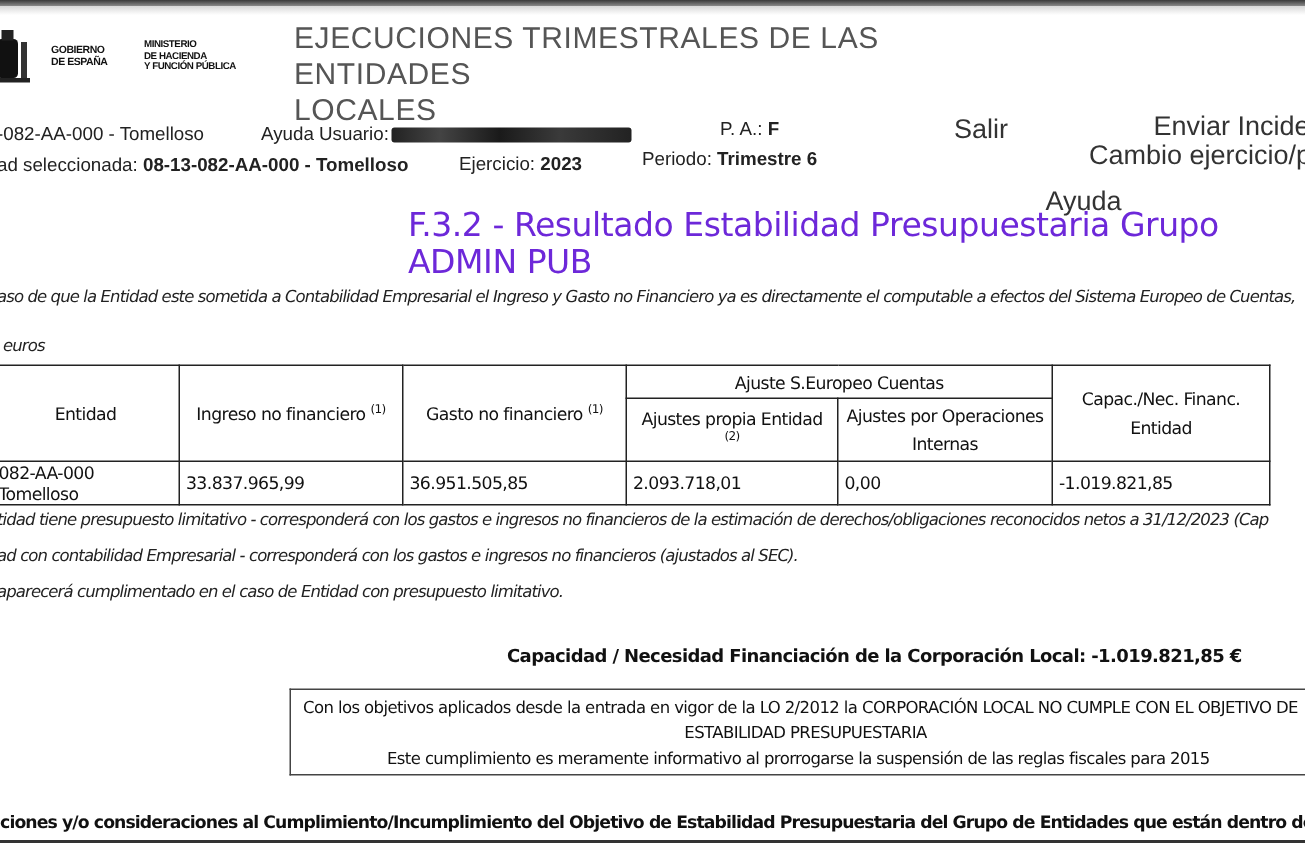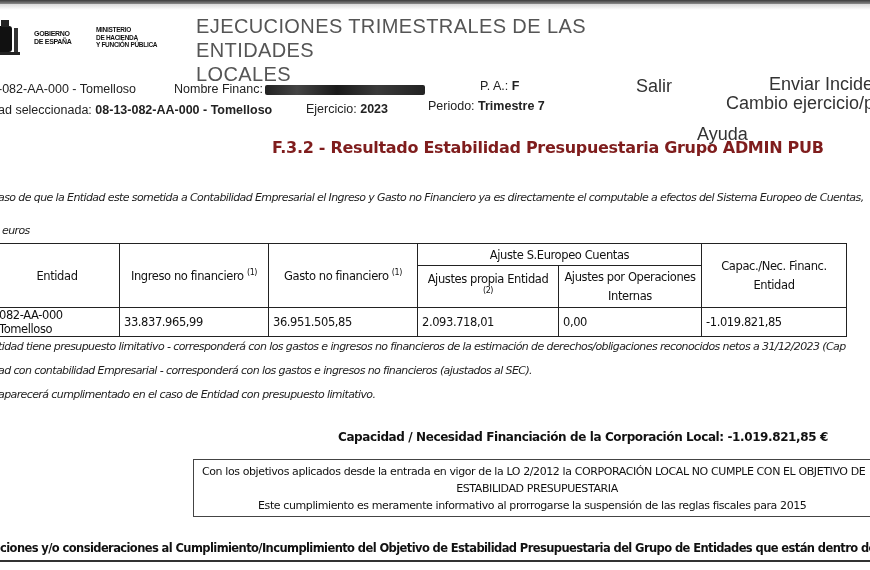--- a/index.html
+++ b/index.html
@@ -45,21 +45,21 @@
   .redact {
     display: inline-block; width: 160px; height: 10px; vertical-align: middle;
     background: linear-gradient(90deg, #222 0%, #444 20%, #1a1a1a 45%, #3a3a3a 70%, #222 100%);
     border-radius: 2px; margin-left: 2px;
   }
   .link {
     position: absolute; font-size: 18px; color: #333; white-space: nowrap; cursor: pointer;
   }
   .page-title {
     position: absolute; left: 272px; top: 138px;
-    font-size: 16px; font-weight: bold; color: #7f1d1d;
+    font-size: 22px; font-weight: normal; color: #6d28d9;
     font-family: "DejaVu Sans", sans-serif; letter-spacing: -0.3px;
   }
   .note {
     position: absolute; font-size: 11px; font-style: italic; color: #222; white-space: nowrap;
     font-family: "DejaVu Sans", sans-serif; letter-spacing: -0.6px;
   }
   table.res {
     position: absolute; left: -6px; top: 243px;
     border-collapse: collapse; font-size: 11.5px;
     font-family: "DejaVu Sans", sans-serif; letter-spacing: -0.4px;
@@ -118,33 +118,33 @@
   </div>
 </div>
 
 <div class="app-title">
   <div>EJECUCIONES TRIMESTRALES DE LAS ENTIDADES</div>
   <div>LOCALES</div>
 </div>
 
 <div class="info" style="left:-2px; top:82px;">-082-AA-000 - Tomelloso</div>
 <div class="info" style="left:174px; top:82px;">
-  <span>Nombre Financ:</span><span class="redact"></span>
+  <span>Ayuda Usuario:</span><span class="redact"></span>
 </div>
 <div class="info" style="left:480px; top:79px;">
   <span>P. A.:</span> <b>F</b>
 </div>
 <div class="info" style="left:-2px; top:103px;">
   <span>ad seleccionada:</span> <b>08-13-082-AA-000 - Tomelloso</b>
 </div>
 <div class="info" style="left:306px; top:102px;">
   <span>Ejercicio:</span> <b>2023</b>
 </div>
 <div class="info" style="left:428px; top:99px;">
-  <span>Periodo:</span> <b>Trimestre 7</b>
+  <span>Periodo:</span> <b>Trimestre 6</b>
 </div>
 
 <div class="link" style="left:636px; top:76px;">Salir</div>
 <div class="link" style="left:697px; top:76px;margin-top:48px;">Ayuda</div>
 <div class="link" style="left:769px; top:74px;">Enviar Incidencia</div>
 <div class="link" style="left:726px; top:93px;">Cambio ejercicio/periodo</div>
 
 <div class="page-title">F.3.2 - Resultado Estabilidad Presupuestaria Grupo ADMIN PUB</div>
 
 <div class="note" style="left:-2px; top:191px;">aso de que la Entidad este sometida a Contabilidad Empresarial el Ingreso y Gasto no Financiero ya es directamente el computable a efectos del Sistema Europeo de Cuentas,</div>

